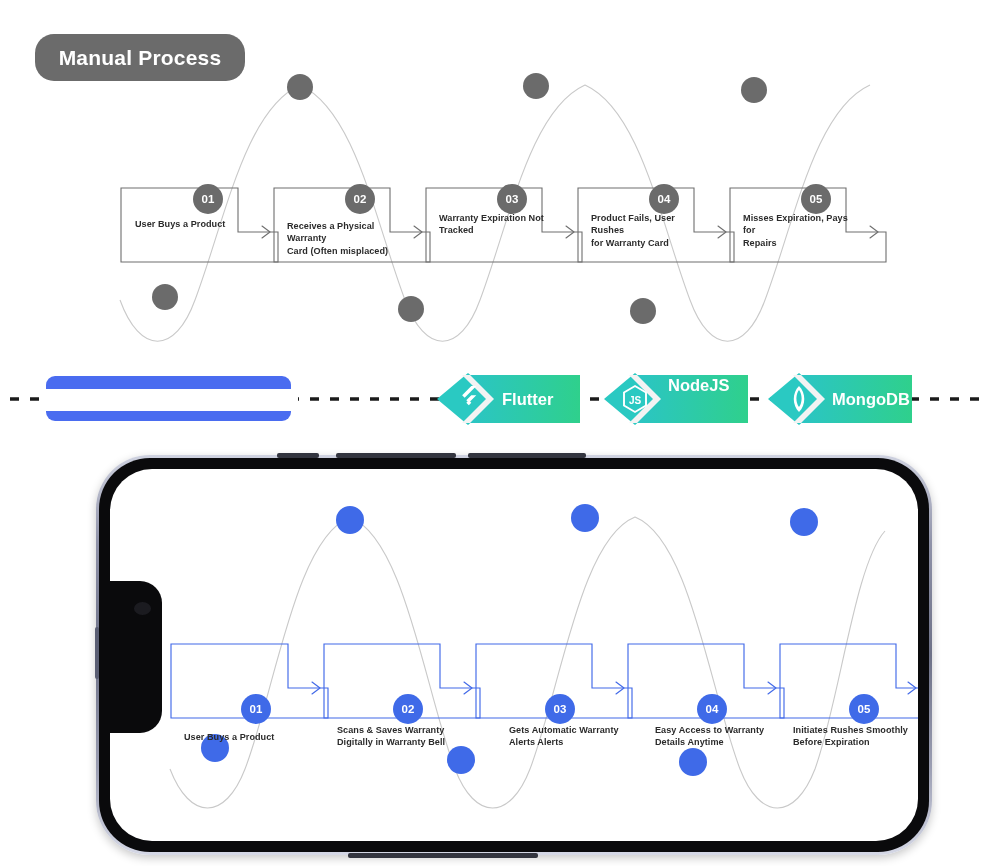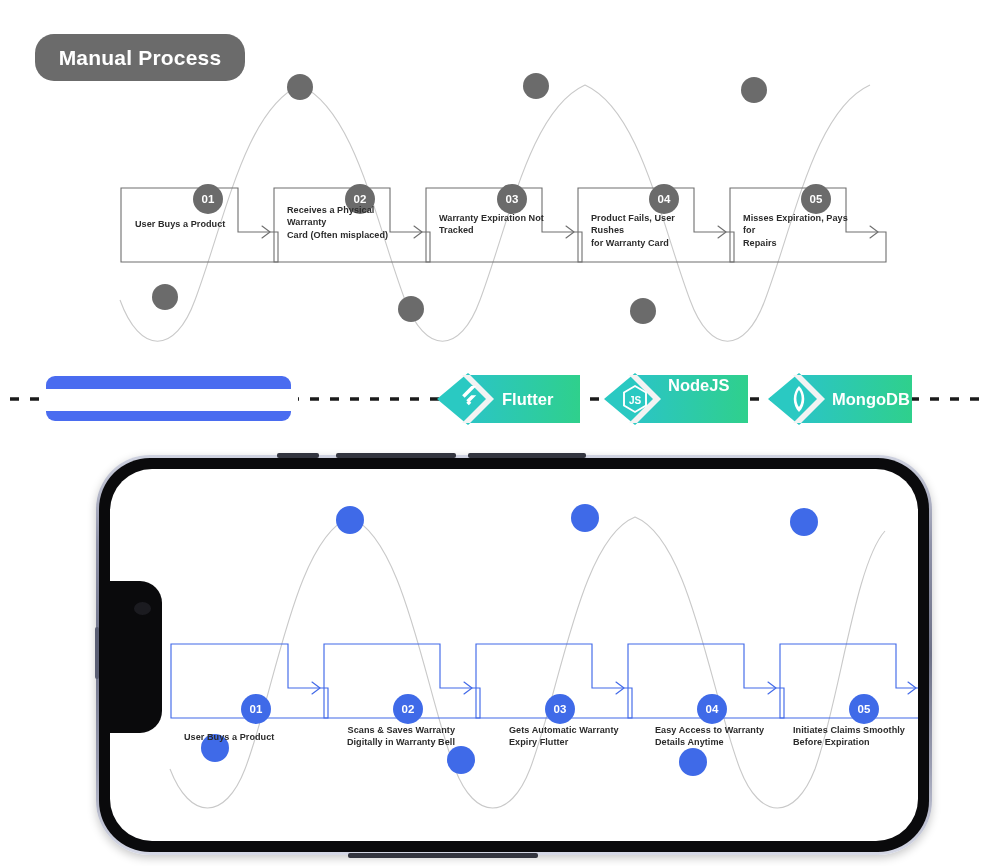--- a/index.html
+++ b/index.html
@@ -163,21 +163,21 @@
 <div class="badge-num badge-manual" style="left:193px; top:184px;">01</div>
 <div class="badge-num badge-manual" style="left:345px; top:184px;">02</div>
 <div class="badge-num badge-manual" style="left:497px; top:184px;">03</div>
 <div class="badge-num badge-manual" style="left:649px; top:184px;">04</div>
 <div class="badge-num badge-manual" style="left:801px; top:184px;">05</div>
 
 <div class="step-text" style="left:135px; top:218px; width:110px;">
   <div>User Buys a Product</div>
   <div></div>
 </div>
-<div class="step-text" style="left:287px; top:204px; width:118px;">
+<div class="step-text" style="left:287px; top:220px; width:118px;">
   <div>Receives a Physical Warranty</div>
   <div>Card (Often misplaced)</div>
 </div>
 <div class="step-text" style="left:439px; top:212px; width:118px;">
   <div>Warranty Expiration Not</div>
   <div>Tracked</div>
 </div>
 <div class="step-text" style="left:591px; top:212px; width:118px;">
   <div>Product Fails, User Rushes</div>
   <div>for Warranty Card</div>
@@ -287,34 +287,34 @@
       <div class="badge-num badge-auto" style="left:131px; top:225px;">01</div>
       <div class="badge-num badge-auto" style="left:283px; top:225px;">02</div>
       <div class="badge-num badge-auto" style="left:435px; top:225px;">03</div>
       <div class="badge-num badge-auto" style="left:587px; top:225px;">04</div>
       <div class="badge-num badge-auto" style="left:739px; top:225px;">05</div>
 
       <div class="step-text" style="left:74px; top:262px; width:112px;">
         <div>User Buys a Product</div>
         <div></div>
       </div>
-      <div class="step-text" style="left:227px; top:255px; width:118px;text-align:right;">
+      <div class="step-text" style="left:227px; top:255px; width:118px;">
         <div>Scans &amp; Saves Warranty</div>
         <div>Digitally in Warranty Bell</div>
       </div>
       <div class="step-text" style="left:379px; top:255px; width:118px;margin-left:20px;">
         <div>Gets Automatic Warranty</div>
-        <div>Expiry Flutter</div>
+        <div>Alerts Alerts</div>
       </div>
       <div class="step-text" style="left:545px; top:255px; width:118px;">
         <div>Easy Access to Warranty</div>
         <div>Details Anytime</div>
       </div>
       <div class="step-text" style="left:683px; top:255px; width:122px;">
-        <div>Initiates Claims Smoothly</div>
+        <div>Initiates Rushes Smoothly</div>
         <div>Before Expiration</div>
       </div>
 
       <div id="phone-notch"></div>
       <div id="phone-camera"></div>
     </div>
   </div>
   <div class="phone-btn" id="btn-left-1"></div>
 </div>
 

